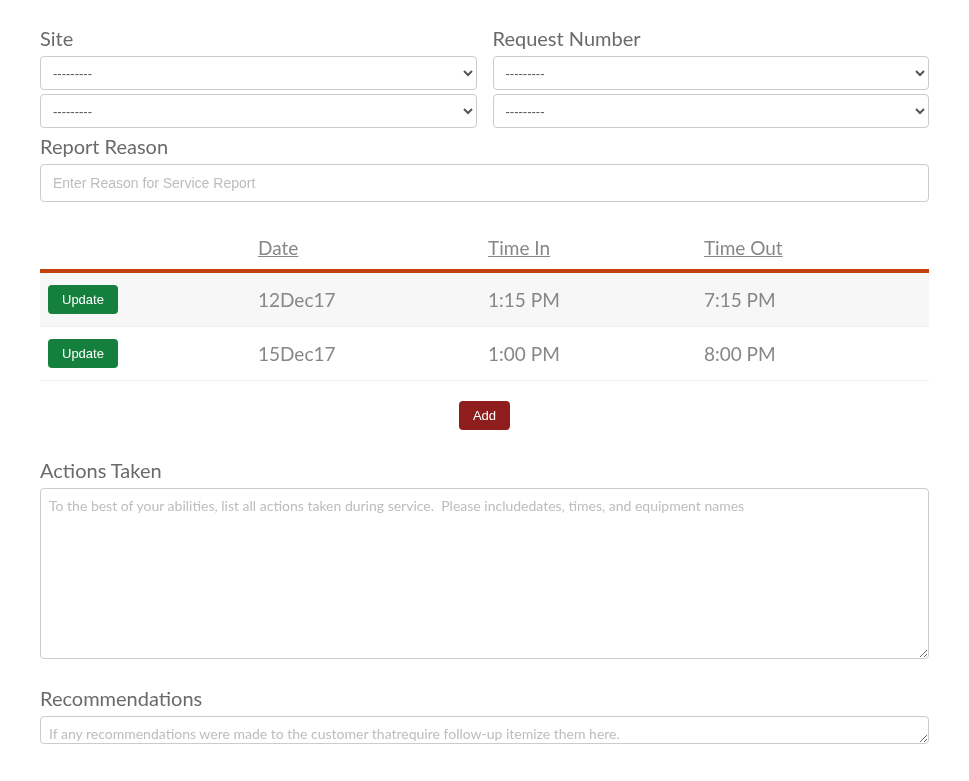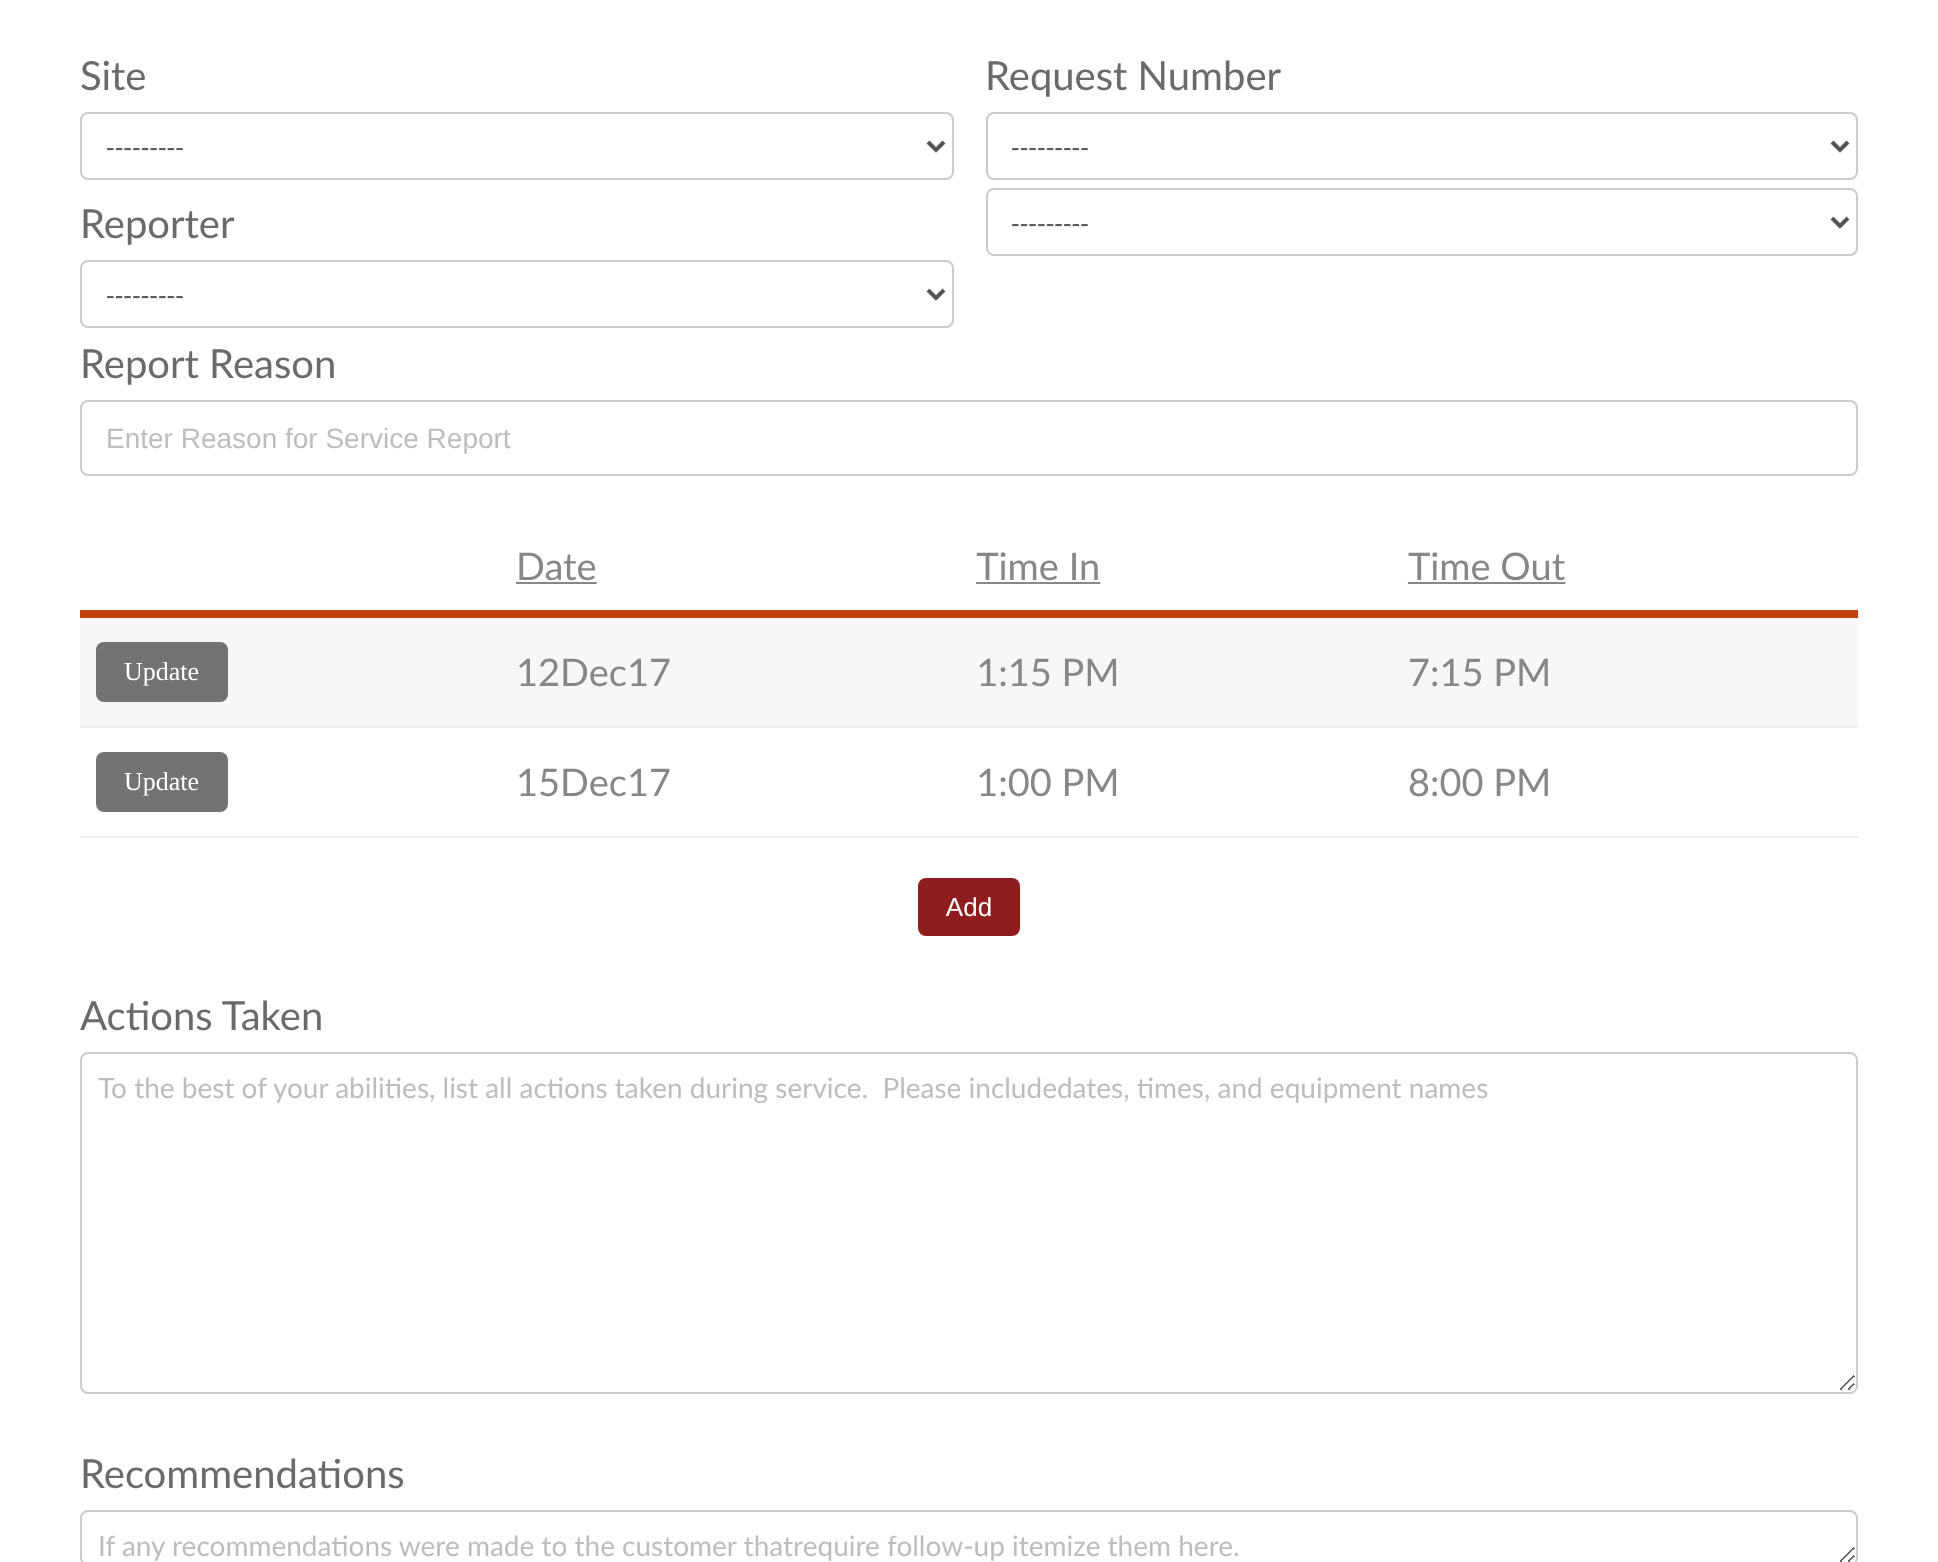--- a/index.html
+++ b/index.html
@@ -78,21 +78,21 @@
     table.times tbody tr:nth-child(odd) { background: #f7f7f7; }
     .btn {
       display: inline-block;
       border: none;
       border-radius: 4px;
       cursor: pointer;
       font-size: 13px;
       padding: 7px 14px;
       color: #fff;
     }
-    .btn-primary { background: #737373; font-family: Liberation Serif, serif; }
+    .btn-primary { background: #15803d; }
     .btn-danger { background: #8f1d1d; }
     .add-row { text-align: center; margin: 20px 0 28px; }
     .section-gap { margin-top: 24px; }
     th.col-action { width: 210px; }
   </style>
 </head>
 <body>
 
 <div class="row">
   <div class="col">
@@ -104,21 +104,20 @@
   <div class="col">
     <label class="field-label">Request Number</label>
     <select class="form-control">
       <option>---------</option>
     </select>
   </div>
 </div>
 
 <div class="row">
   <div class="col">
-    <label class="field-label">Reporter</label>
     <select class="form-control">
       <option>---------</option>
     </select>
   </div>
   <div class="col">
     <select class="form-control">
       <option>---------</option>
     </select>
   </div>
 </div>

